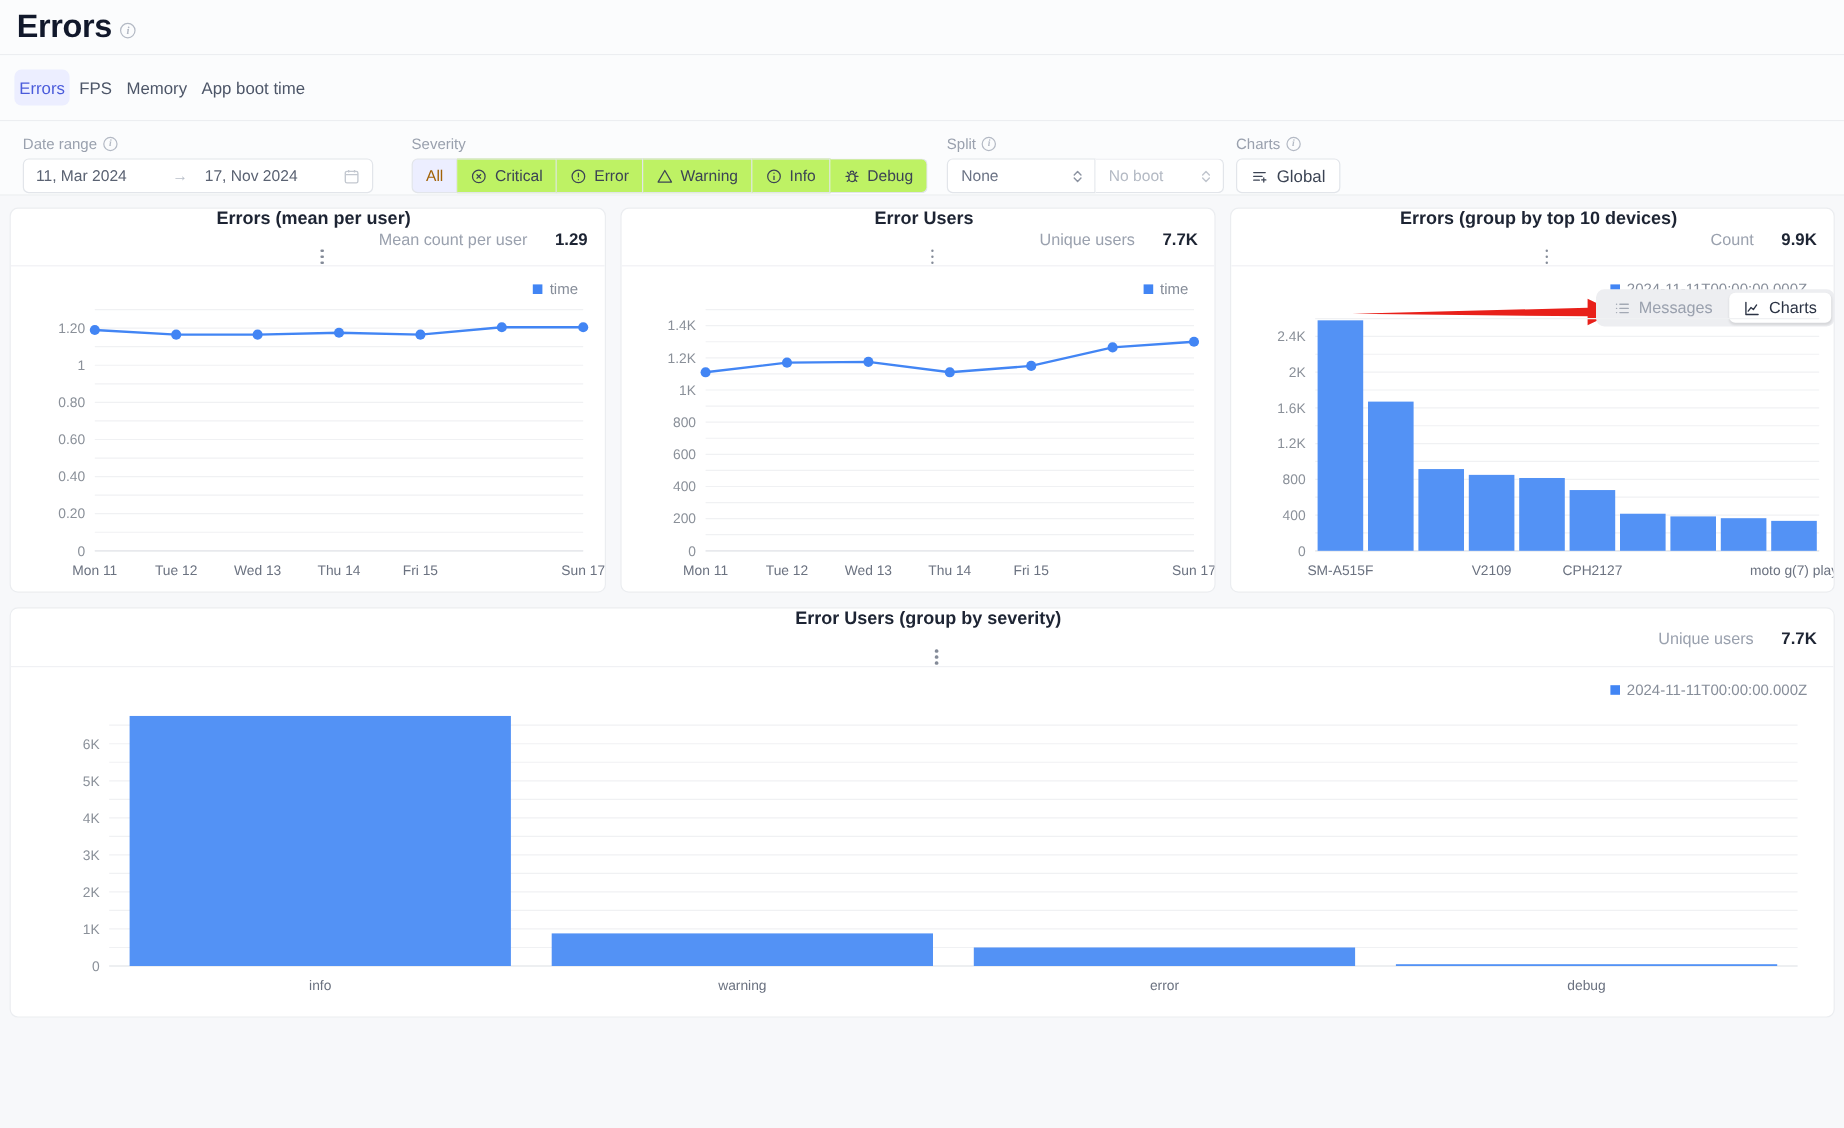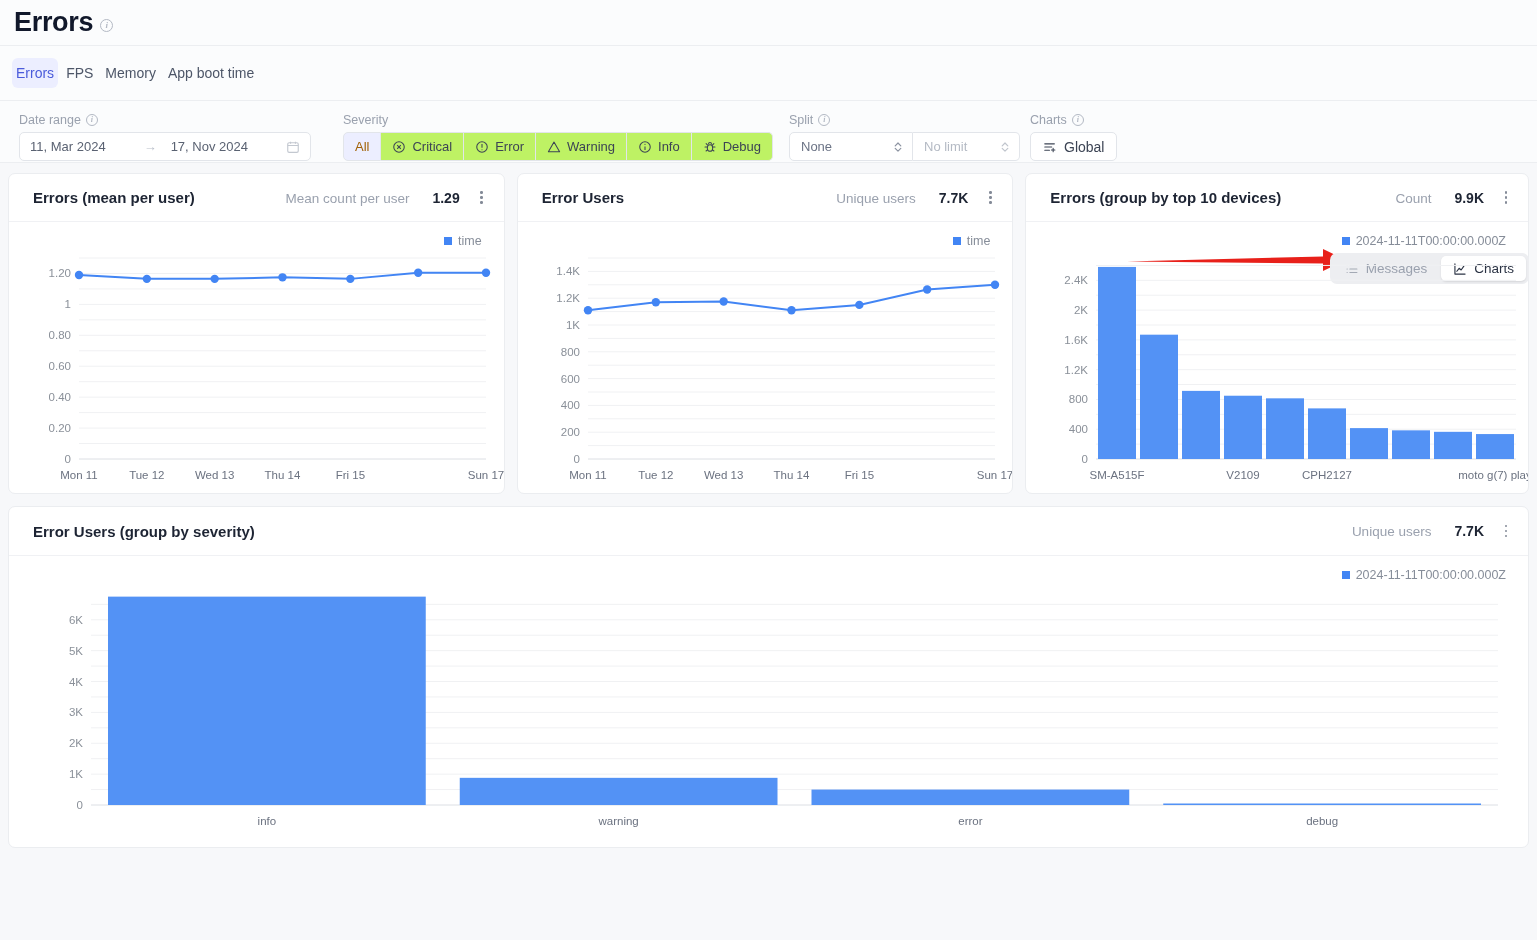--- a/index.html
+++ b/index.html
@@ -87,21 +87,21 @@
   .select-box.second { border-radius: 0 5px 5px 0; border-left: none; width: 107px; color: #b4bac4; }
   .chev { margin-left: auto; width: 10px; height: 14px; }
 
   .btn-plain {
     height: 29px; background: #fff; border: 1px solid #e2e5ea; border-radius: 5px;
     display: flex; align-items: center; gap: 7px; padding: 0 12px;
     font-size: 14px; color: #3c4454; cursor: pointer;
   }
 
   .toggle-wrap {
-    position: absolute; top: 152px; right: 8px;
+    position: absolute; top: 140px; right: 8px;
     display: flex; align-items: center; gap: 2px;
     background: #edeef1; border-radius: 7px; padding: 3px;
   }
   .toggle-btn {
     display: flex; align-items: center; gap: 7px;
     padding: 5px 12px; border-radius: 5px;
     font-size: 13.5px; color: #9aa1ae; cursor: pointer; white-space: nowrap;
   }
   .toggle-btn.sel { background: #fff; color: #2b3344; box-shadow: 0 1px 2px rgba(0,0,0,.1); }
 
@@ -111,21 +111,21 @@
   .cards-row {
     display: flex; gap: 12px;
     padding: 10px 8px 0 8px;
   }
   .card {
     background: #fff; border: 1px solid #ebedf0; border-radius: 7px;
     overflow: hidden;
   }
   .card-head {
     height: 48px; display: flex; align-items: center;
-    padding: 0 14px 0 24px; border-bottom: 1px solid #f0f1f4;
+    padding: 0 14px 0 24px; border-bottom: 1px solid #f0f1f4; flex-direction: column;
   }
   .card-title { font-size: 15px; font-weight: 600; color: #1d2433; }
   .card-metric { margin-left: auto; display: flex; align-items: baseline; gap: 23px; }
   .metric-label { font-size: 13.5px; color: #9aa1ae; }
   .metric-value { font-size: 14px; font-weight: 700; color: #1d2433; }
   .kebab {
     margin-left: 14px; width: 16px; height: 20px;
     display: flex; flex-direction: column; align-items: center;
     justify-content: center; gap: 2.5px; cursor: pointer;
   }
@@ -235,21 +235,21 @@
       <span class="info-circle">i</span>
     </div>
     <div style="display:flex;">
       <div class="select-box first">
         <span>None</span>
         <svg class="chev" viewBox="0 0 10 14" fill="none" stroke="#8c93a1" stroke-width="1.2" stroke-linecap="round" stroke-linejoin="round">
           <path d="M2.2 5.8L5 3l2.8 2.8M2.2 8.4L5 11.2l2.8-2.8"></path>
         </svg>
       </div>
       <div class="select-box second">
-        <span>No limit</span>
+        <span>No boot</span>
         <svg class="chev" viewBox="0 0 10 14" fill="none" stroke="#c0c5cd" stroke-width="1.2" stroke-linecap="round" stroke-linejoin="round">
           <path d="M2.2 5.8L5 3l2.8 2.8M2.2 8.4L5 11.2l2.8-2.8"></path>
         </svg>
       </div>
     </div>
   </div>
 
   <div class="fgroup" style="left:1030px;">
     <div class="flabel">
       <span>Charts</span>

